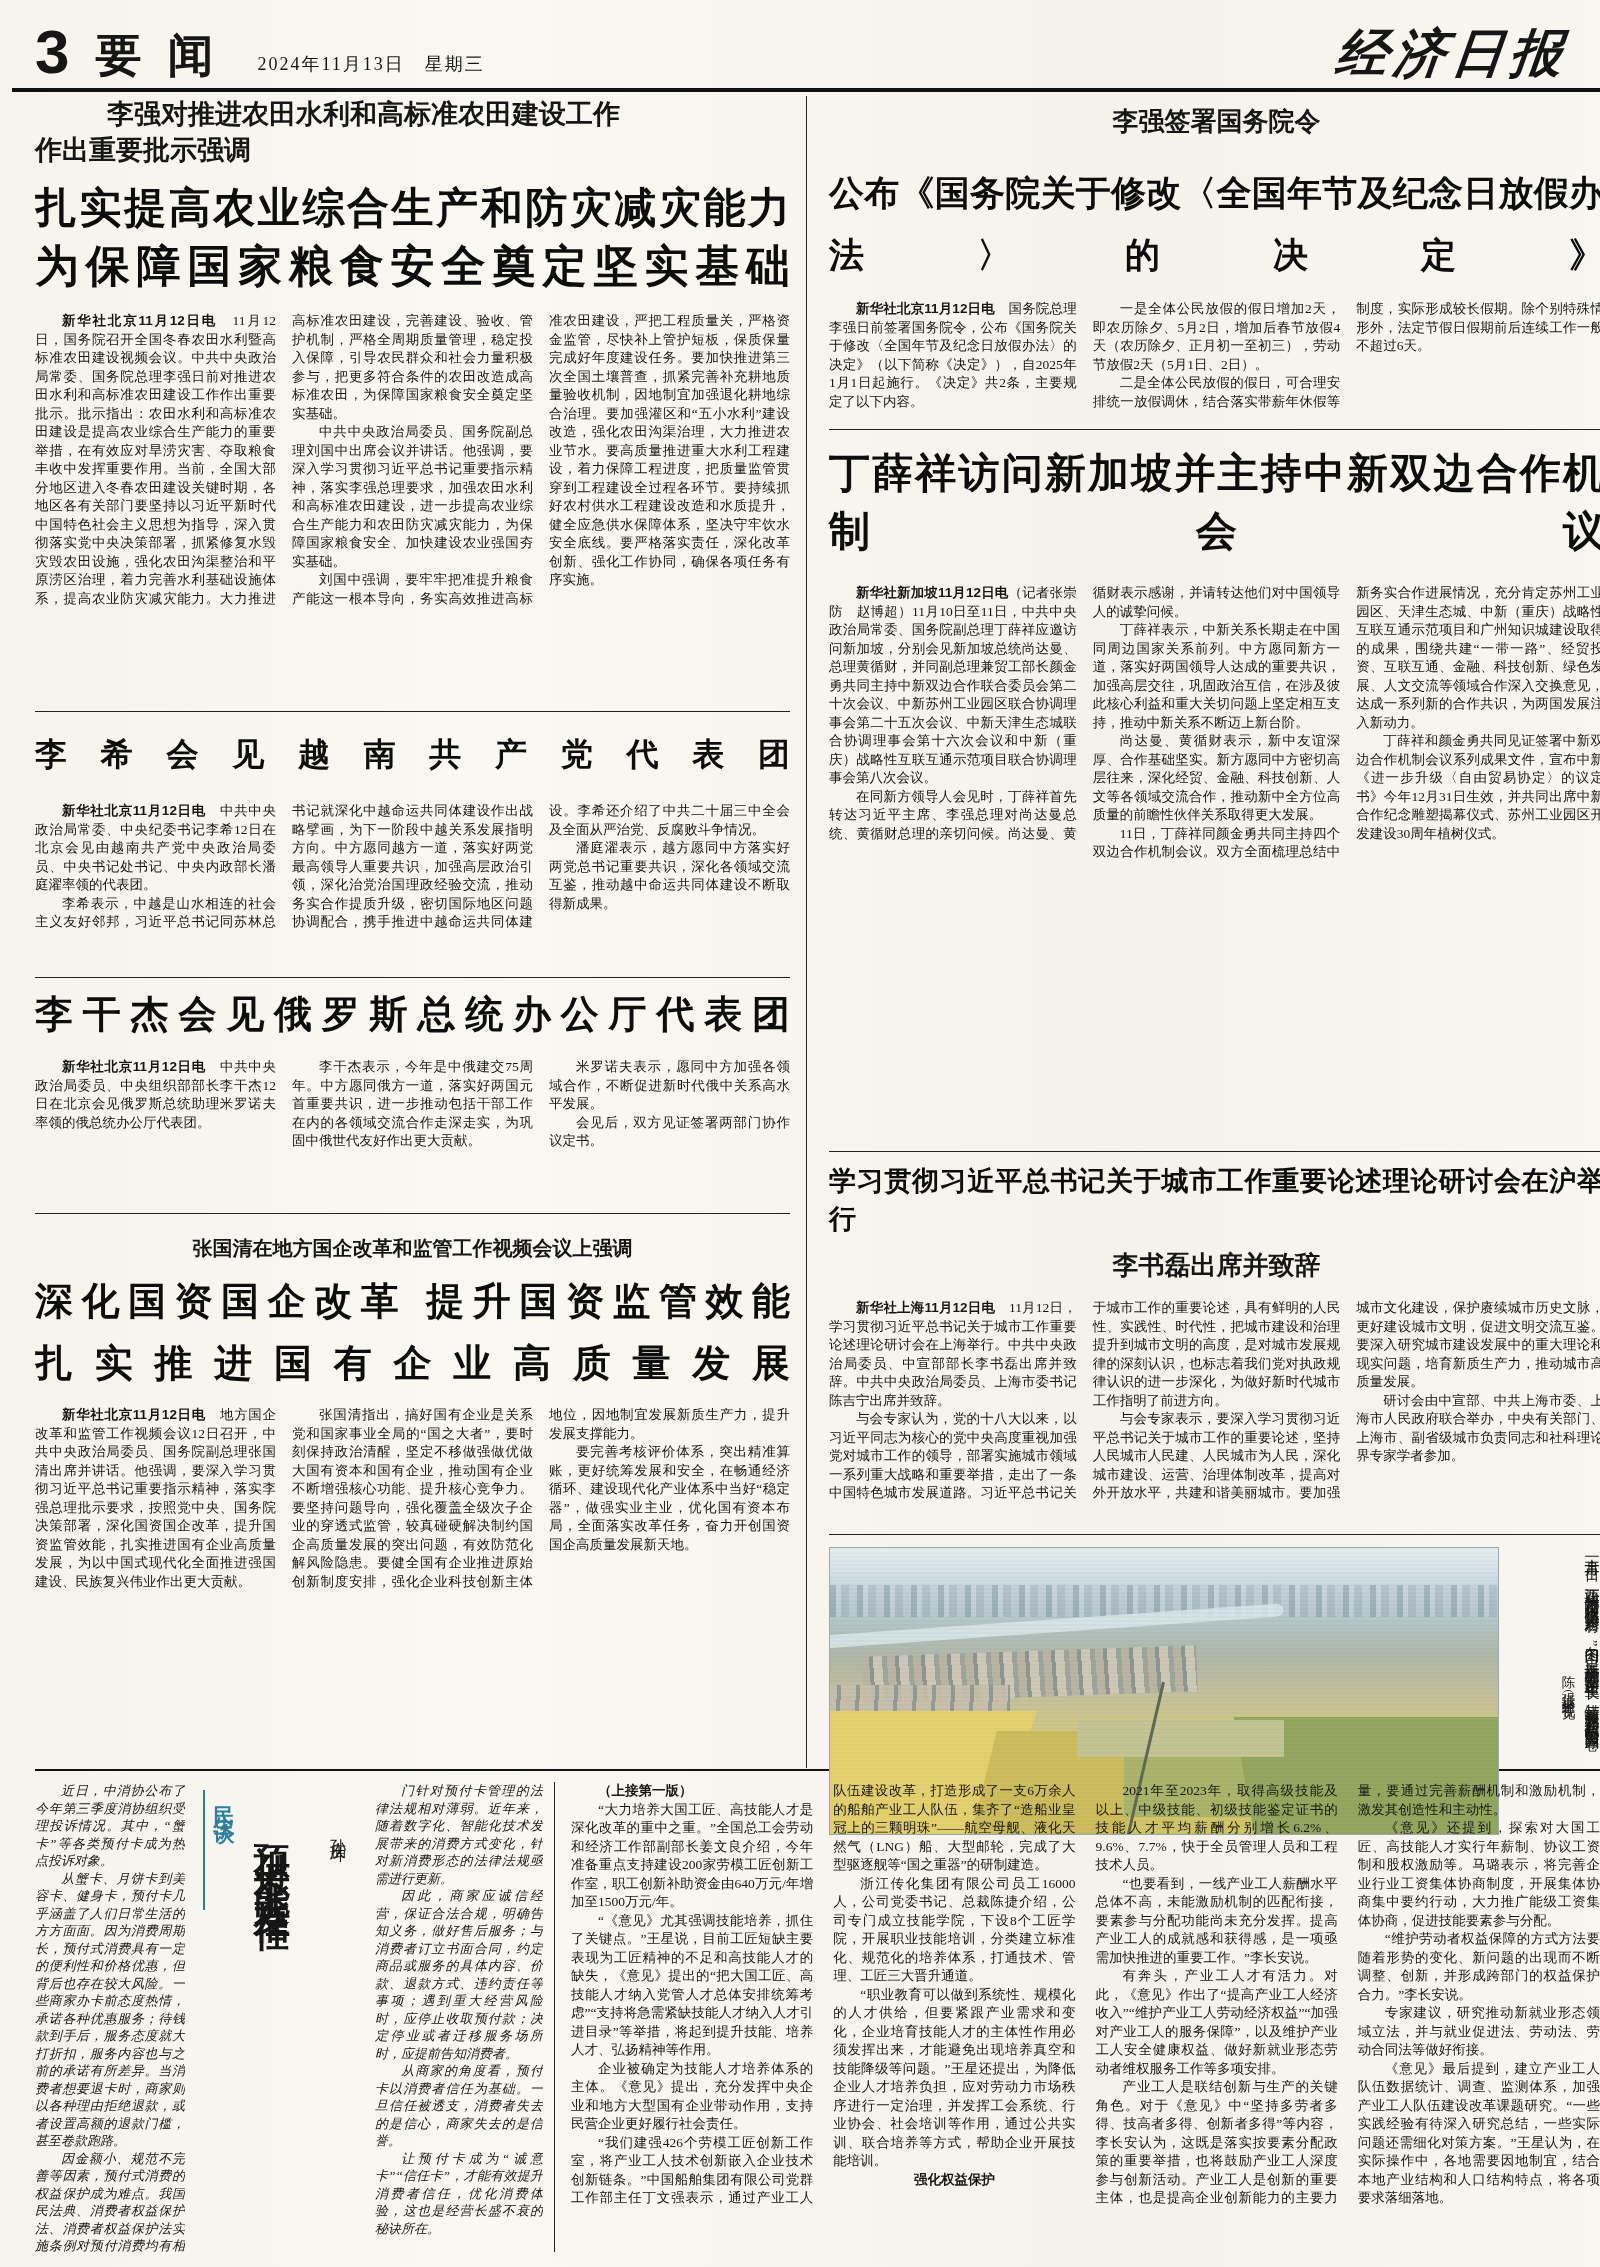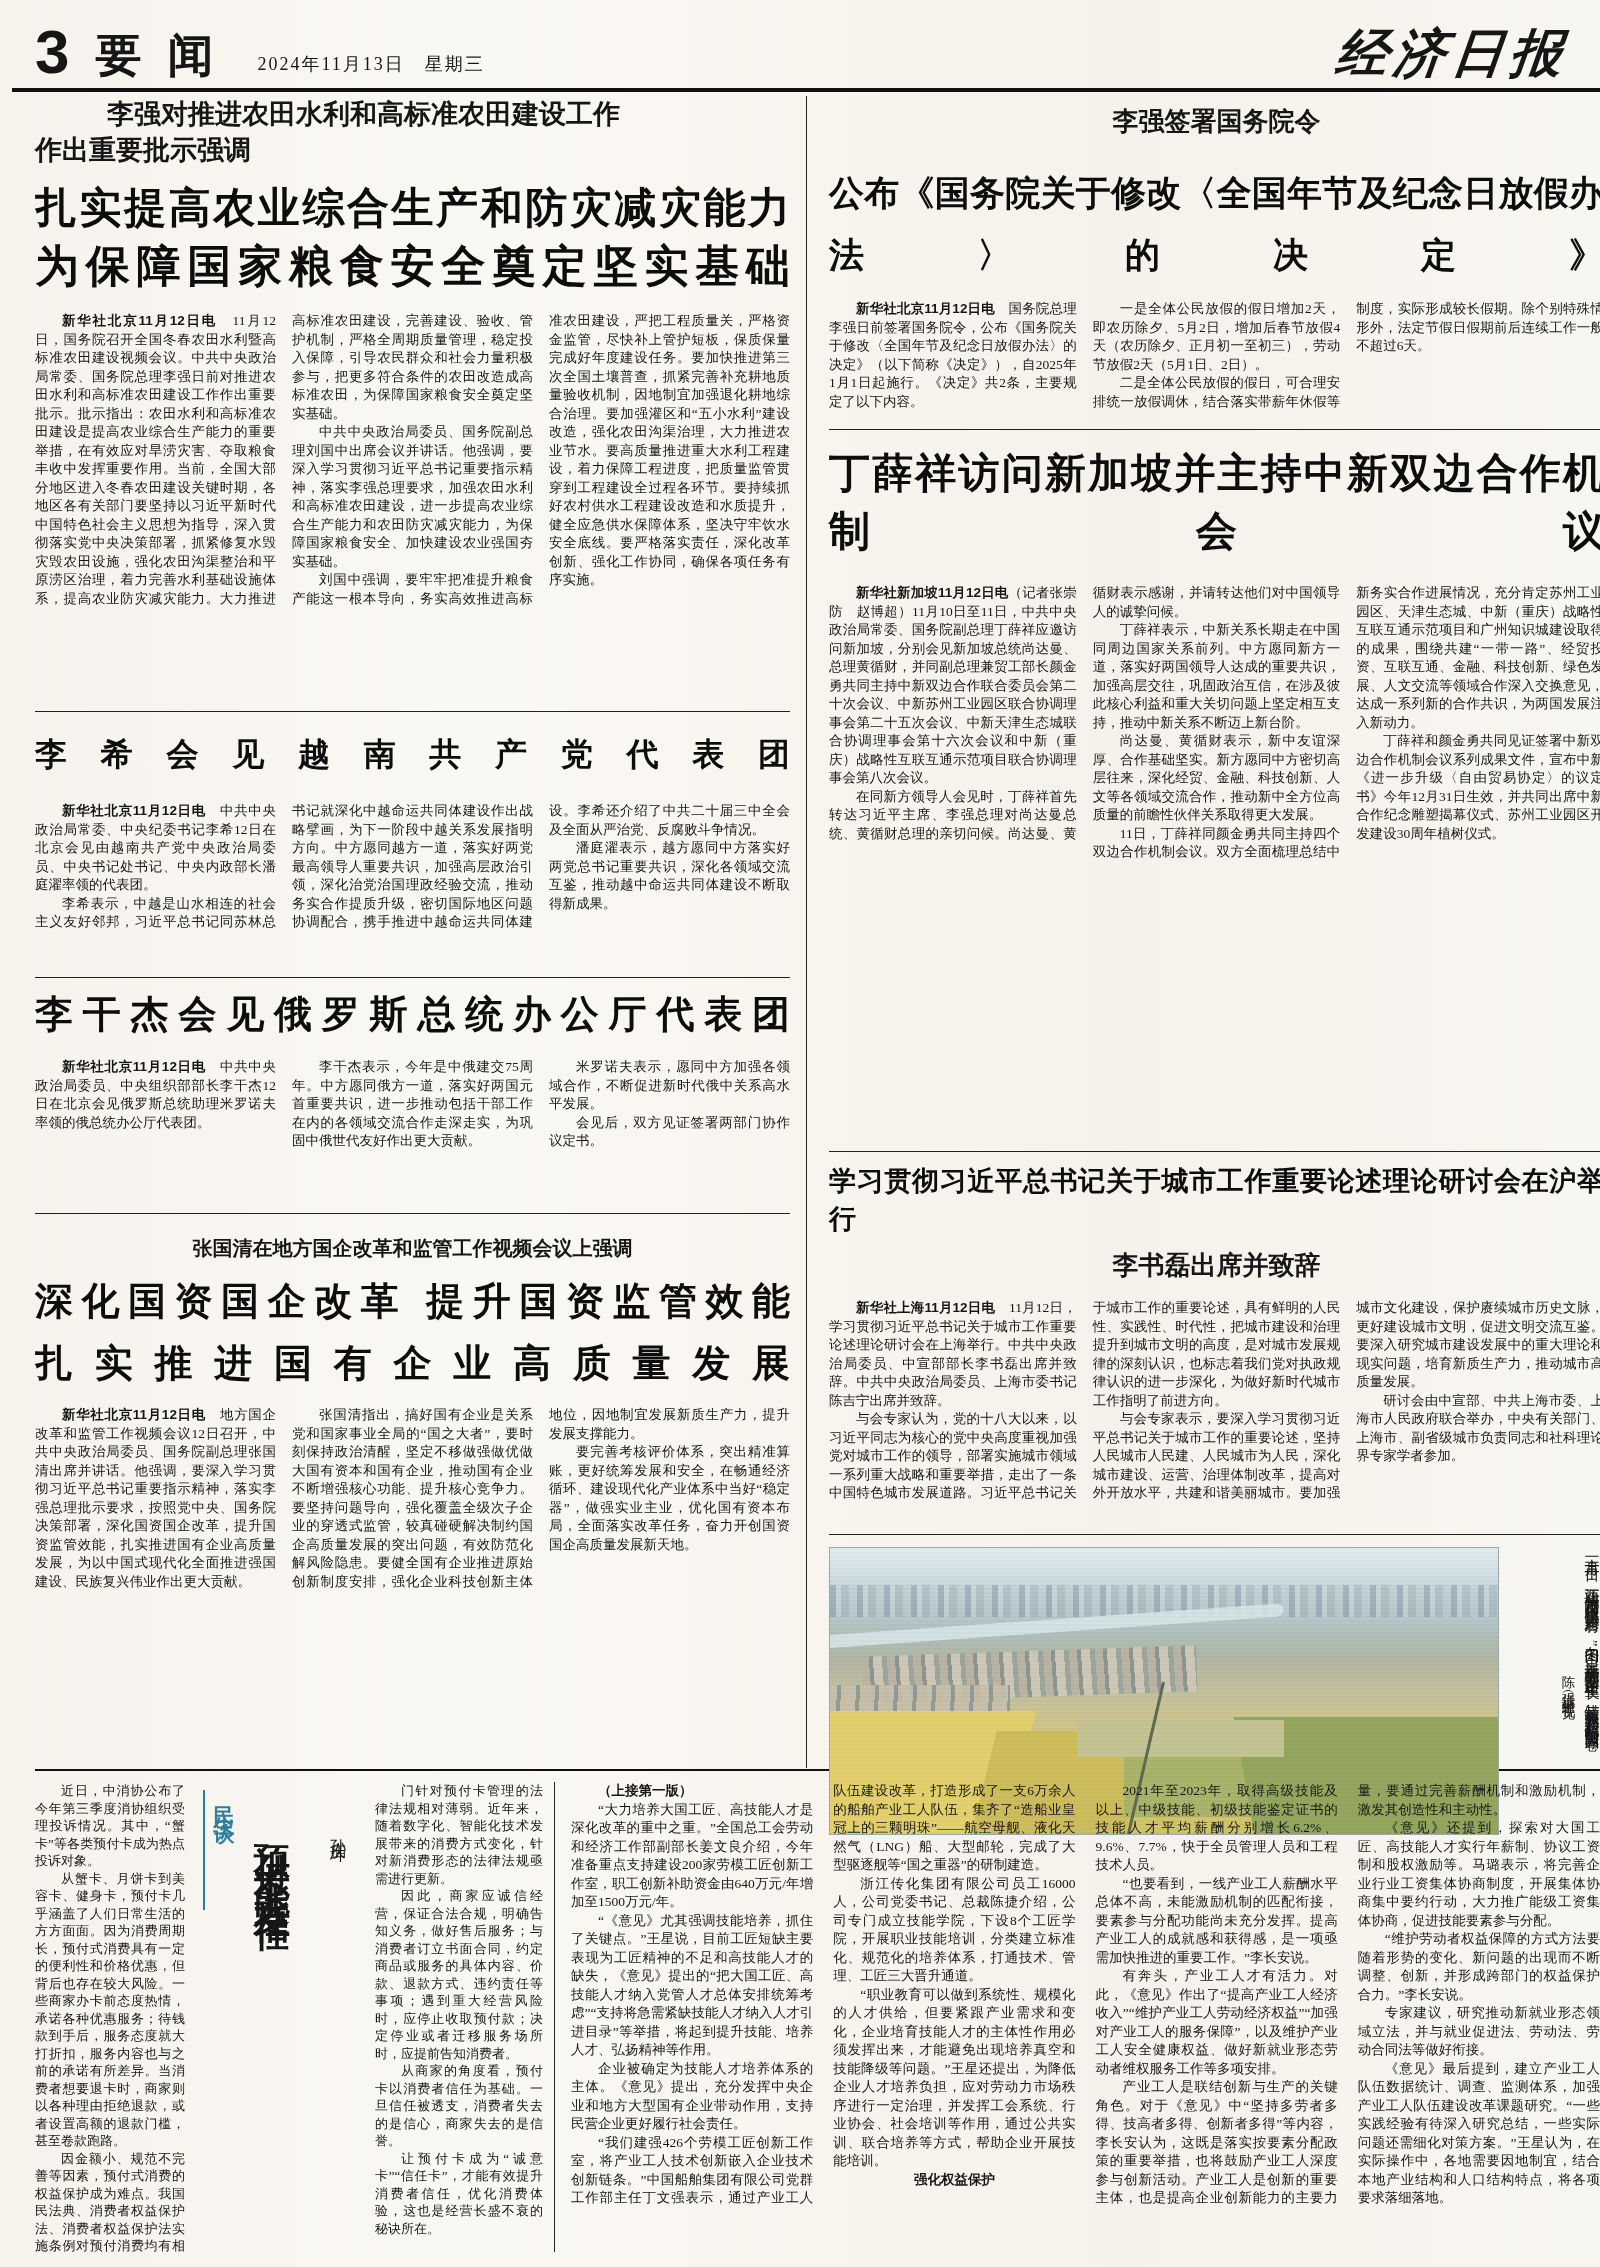--- a/index.html
+++ b/index.html
@@ -75,21 +75,21 @@
   .ph-road{bottom:-2%;left:47%;width:3px;height:56%;background:#5d6b52;transform:rotate(13deg);}
   .ph-grain{inset:0;background:repeating-linear-gradient(0deg,rgba(0,0,0,.025) 0 2px,transparent 2px 4px);}
   .caption{width:96px;height:286px;margin-left:10px;writing-mode:vertical-rl;text-align:left;}
   .caption p{margin:0;font-size:15px;line-height:25px;letter-spacing:2px;}
   .caption .credit{font-size:13.5px;padding-top:118px;line-height:22px;}
 
   
   .bottom{position:absolute;left:35px;top:1782px;right:0;height:470px;display:flex;}
   .minsheng{position:relative;width:505px;height:470px;flex:none;}
   .ms-col{position:absolute;top:0;height:470px;overflow:hidden;text-align:justify;}
-  .ms-col p{margin:0;text-indent:2em;font-size:13px;line-height:17.5px;}
+  .ms-col p{margin:0;text-indent:2em;font-size:13px;line-height:17.5px;font-style:italic;}
   .ms-c1{left:0;width:150px;}
   .ms-c2{left:340px;width:168px;}
   .ms-label{position:absolute;left:168px;top:8px;writing-mode:vertical-rl;color:#2e7f9e;
     font-weight:bold;font-size:21px;letter-spacing:8px;border-left:2px solid #2e7f9e;padding-left:5px;height:120px;}
   .ms-hl{position:absolute;left:212px;top:34px;writing-mode:vertical-rl;
     font-family:"Liberation Sans","DejaVu Sans",sans-serif;font-weight:900;font-size:36px;letter-spacing:9px;height:430px;}
   .ms-author{position:absolute;left:292px;top:44px;writing-mode:vertical-rl;font-size:16px;letter-spacing:4px;}
   .workers{flex:1;margin-left:14px;border-left:1px solid #222;padding-left:16px;height:470px;overflow:hidden;text-align:justify;}
   .workers-inner{column-count:4;column-gap:20px;height:470px;}
   .workers p{margin:0;text-indent:2em;font-size:13.5px;line-height:18.5px;}

